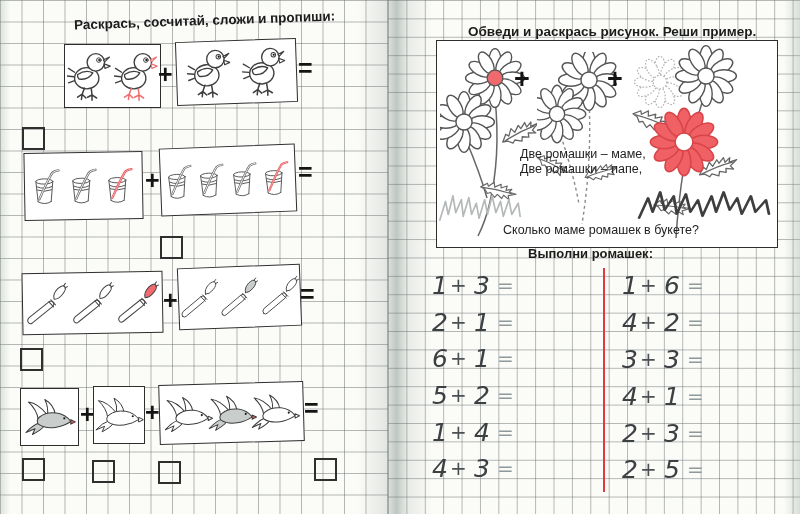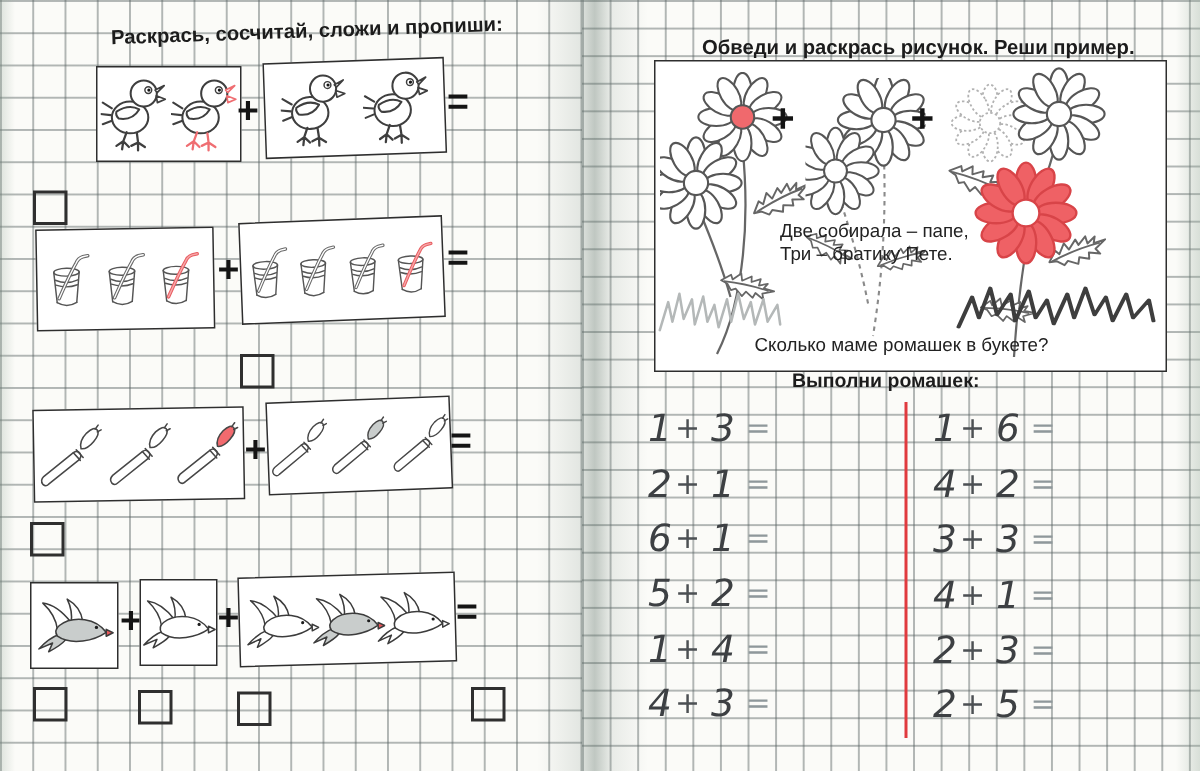--- a/index.html
+++ b/index.html
@@ -285,22 +285,22 @@
     </svg>
 
     <svg class="pic" style="position:absolute;left:438px;top:192px;color:#b4b8b8;" width="84" height="30" viewBox="0 0 90 32">
         <use href="#grass"></use>
       </svg>
     <svg class="pic" style="position:absolute;left:636px;top:188px;color:#3e3e3e;" width="136" height="32" viewBox="0 0 90 32" preserveAspectRatio="none">
         <use href="#grass"></use>
       </svg>
 
     <div class="poem">
-      <div>Две собирала – папе,</div>
-      <div>Три – братику Пете.</div>
+      <div>Две ромашки – маме,</div>
+      <div>Две ромашки – папе,</div>
     </div>
     <div class="question">Сколько маме ромашек в букете?</div>
 
     <div class="title" style="left:528px;top:246px;font-size:13px;">Выполни ромашек:</div>
 
     <div class="redline"></div>
 
     <div class="eq" style="left:432px;top:273px;">
       <span class="a">1</span>
         <span class="p">+</span>

